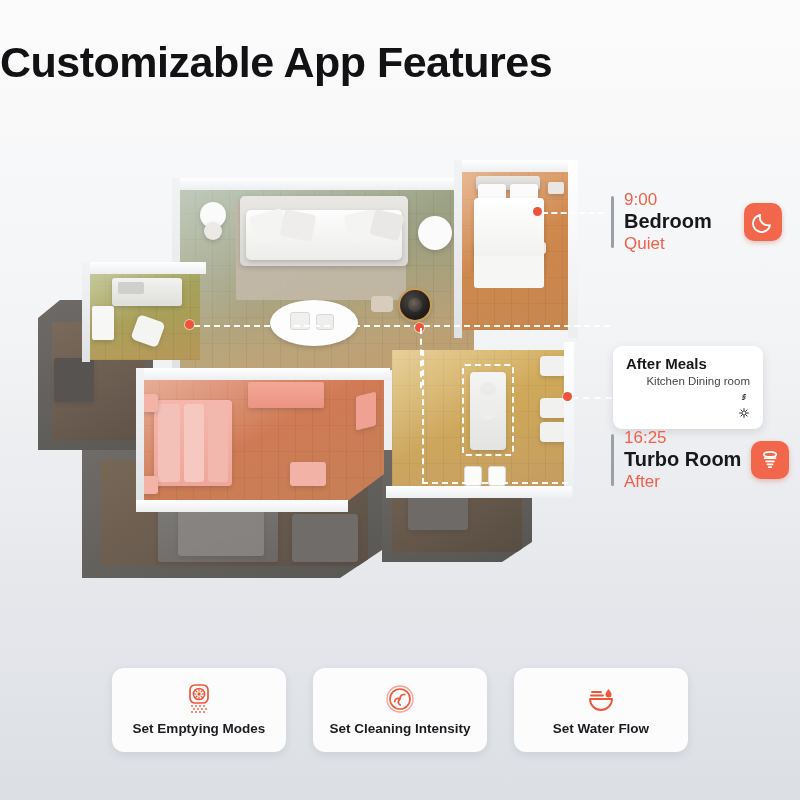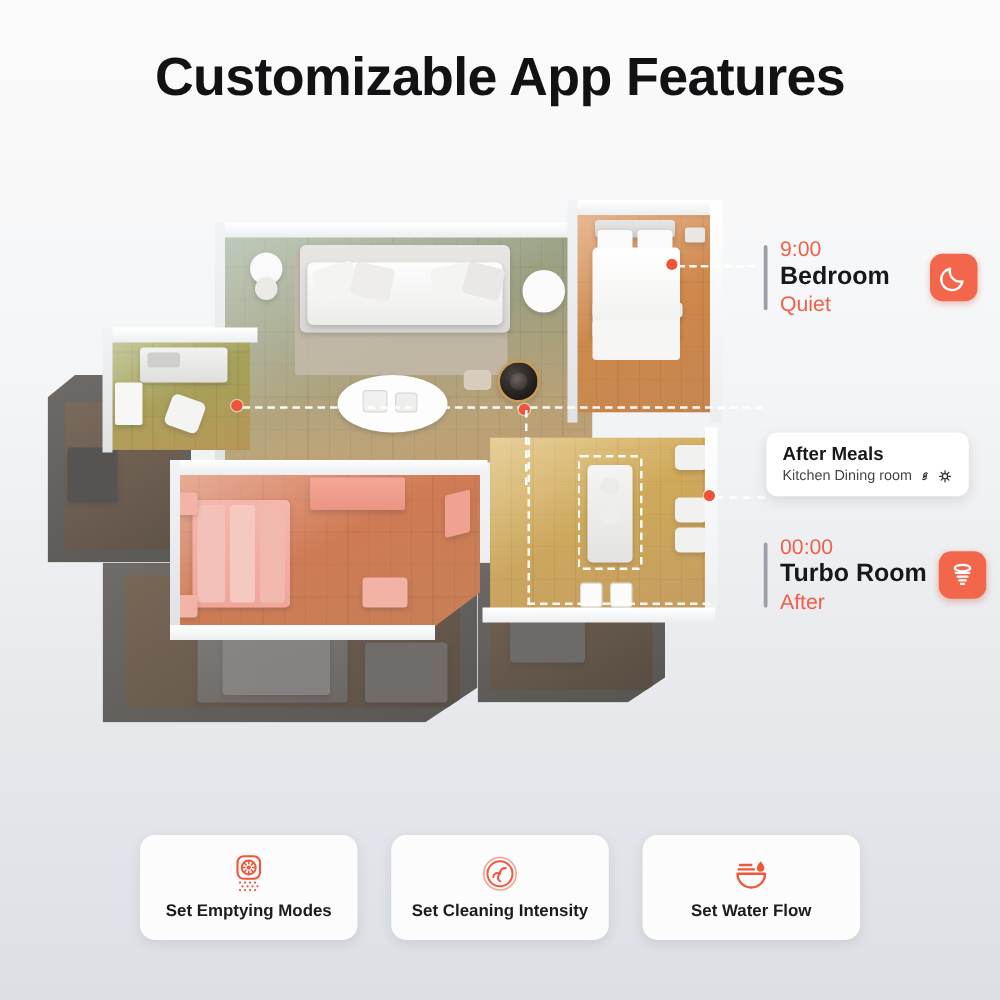--- a/index.html
+++ b/index.html
@@ -8,21 +8,21 @@
     font-family: "Liberation Sans", sans-serif;
     background: linear-gradient(180deg, #fbfbfc 0%, #f4f5f6 38%, #e6e8ec 72%, #dcdfe4 100%);
     position: relative;
     overflow: hidden;
     -webkit-font-smoothing: antialiased;
   }
 
   
   .title {
     position: absolute; top: 38px; left: 0; width: 800px;
-    text-align: center;
+    text-align: left;
     font-size: 43px; font-weight: 700; letter-spacing: -0.5px;
     color: #121214;
   }
 
   
   .stage { position: absolute; left: 0; top: 140px; width: 800px; height: 480px; }
 
   .fp { position: absolute; left: 30px; top: 10px; width: 580px; height: 460px; }
 
   
@@ -66,21 +66,21 @@
 
   
   .pill {
     position: absolute;
     background: #fff; border-radius: 9px;
     padding: 9px 13px 10px;
     box-shadow: 0 3px 10px rgba(40,45,60,.13);
     min-width: 150px;
   }
   .pill .pill-title { font-size: 15px; font-weight: 700; color: #17181a; margin-bottom: 3px; }
-  .pill .pill-sub { font-size: 11.5px; color: #43474c; display: flex; align-items: flex-start; gap: 4px; white-space: nowrap; }
+  .pill .pill-sub { font-size: 11.5px; color: #43474c; display: flex; align-items: flex-end; gap: 4px; white-space: nowrap; flex-direction: column; }
   .pill .pill-sub svg { width: 12px; height: 12px; flex: 0 0 auto; }
 
   
   .lead { position: absolute; height: 0; border-top: 2px dashed #ffffff; opacity: .95; }
   .dot { position: absolute; width: 9px; height: 9px; border-radius: 50%; background: #f0533a; box-shadow: 0 0 0 1px rgba(255,255,255,.5); }
   .vlead { position: absolute; width: 0; border-left: 2px dashed #ffffff; }
 
   
   .nogo {
     position: absolute;
@@ -271,21 +271,21 @@
       <svg viewBox="0 0 24 24">
         <circle cx="12" cy="12" r="4.2" fill="none" stroke="#2c2f33" stroke-width="2"></circle>
         <path d="M12 3.2v3M12 17.8v3M3.2 12h3M17.8 12h3M5.8 5.8l2.1 2.1M16.1 16.1l2.1 2.1M18.2 5.8l-2.1 2.1M7.9 16.1l-2.1 2.1" stroke="#2c2f33" stroke-width="2" stroke-linecap="round"></path>
       </svg>
     </div>
   </div>
 
   <div class="callout" style="left:611px; top:288px;">
     <div class="bar"></div>
     <div class="txt">
-      <div class="time">00:00</div>
+      <div class="time">16:25</div>
       <div class="room-name">Turbo Room</div>
       <div class="mode">After</div>
     </div>
     <div class="badge">
       <svg viewBox="0 0 24 24">
         <ellipse cx="12" cy="6.4" rx="6.2" ry="2.6" fill="none" stroke="#fff" stroke-width="1.8"></ellipse>
         <path d="M6.6 10.2h10.8M8.1 13.3h7.8M9.4 16.3h5.2M10.8 19.1h2.4" stroke="#fff" stroke-width="1.8" stroke-linecap="round"></path>
       </svg>
     </div>
   </div>

